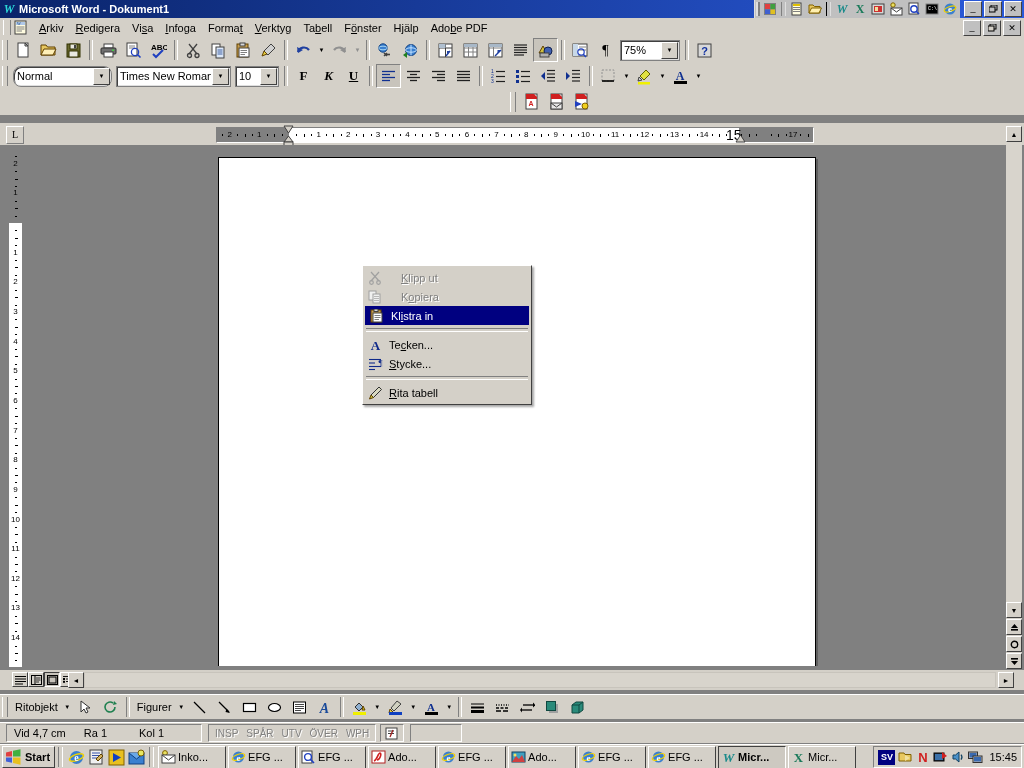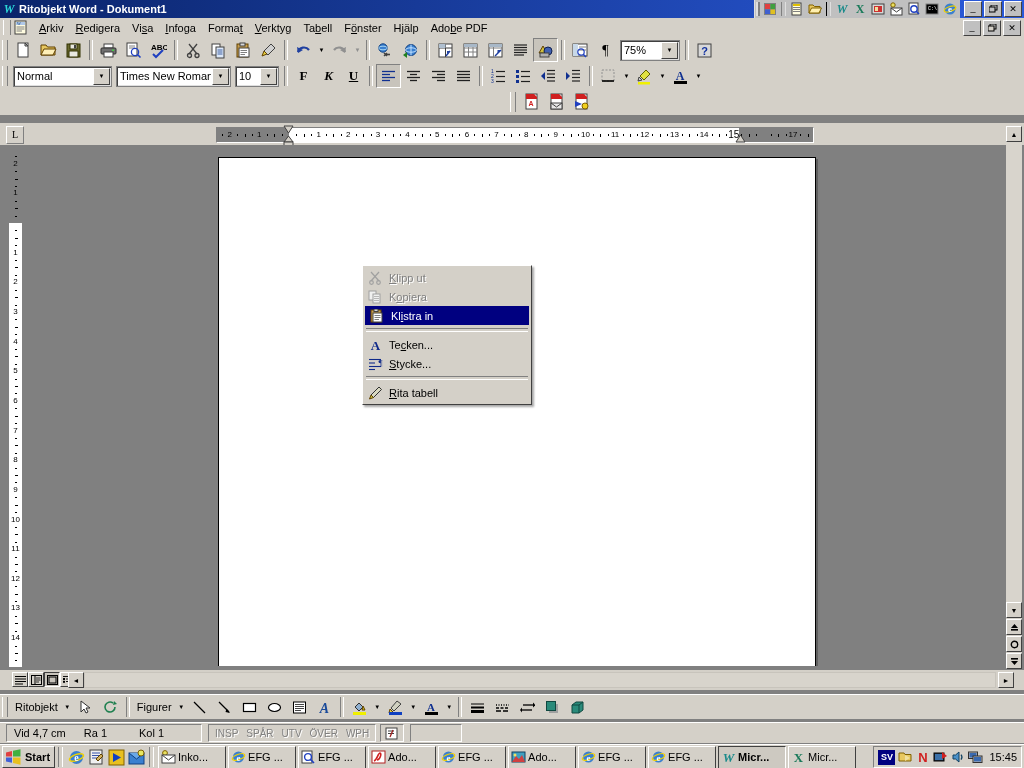--- a/index.html
+++ b/index.html
@@ -200,36 +200,36 @@
   .ctxmenu{
     position:absolute;left:362px;top:265px;width:168px;
     background:#d4d0c8;
     border-top:1px solid #fff;border-left:1px solid #fff;
     border-right:1px solid #404040;border-bottom:1px solid #404040;
     box-shadow:2px 2px 2px rgba(0,0,0,0.35);
     padding:2px 0;
     z-index:50;
   }
   .ctxitem{height:19px;display:flex;align-items:center;font-size:11px;color:#000;padding-left:0;}
-  .ctxitem.disabled{color:#808080;text-shadow:1px 1px 0 #fff;}
+  .ctxitem.disabled{color:#808080;text-shadow:1px 1px 0 #fff;gap:12px;}
   .ctxitem.sel{background:#000080;color:#fff;margin:0 2px;}
   .ctxicon{width:24px;height:19px;display:flex;align-items:center;justify-content:center;flex:0 0 24px;}
   .ctxlabel{padding-left:2px;}
   .ctxsep{height:2px;margin:3px 3px;border-top:1px solid #808080;border-bottom:1px solid #fff;}
 
   svg{display:block;}
 </style>
 </head>
 <body>
 
 <div class="app">
 
   <div class="titlebar">
     <div class="titlebar-icon">W</div>
-    <span class="titlebar-text">Ritobjekt Word - Dokument1</span>
+    <span class="titlebar-text">Microsoft Word - Dokument1</span>
     <div class="titlebar-spacer"></div>
 
     <div class="osb">
       <div class="osb-grip"></div>
       <div class="osb-btn">
         <svg width="14" height="14" viewBox="0 0 14 14">
             <rect x="1" y="1" width="12" height="12" fill="#808080"></rect>
             <rect x="2" y="2" width="5" height="5" fill="#e04040"></rect>
             <rect x="7.5" y="2" width="4.5" height="5" fill="#40a040"></rect>
             <rect x="2" y="7.5" width="5" height="4.5" fill="#4060d0"></rect>
@@ -542,21 +542,21 @@
     <div class="tbtn">
         <svg width="17" height="17">
           <rect x="2" y="2" width="13" height="13" fill="#d8d8d8" stroke="#404040"></rect>
           <text x="8.5" y="13" font-family="Liberation Sans,sans-serif" font-size="11" font-weight="bold" fill="#1030a0" text-anchor="middle">?</text>
         </svg>
       </div>
   </div>
 
   <div class="tbrow" id="tb2">
     <div class="grip"></div>
-    <div class="combo" style="width:97px;">
+    <div class="combo" style="width:97px;border-radius:8px;">
       <span class="ctext">Normal</span>
       <span class="cbtn">▼</span>
     </div>
     <div class="combo" style="width:113px;">
       <span class="ctext">Times New Roman</span>
       <span class="cbtn">▼</span>
     </div>
     <div class="combo" style="width:42px;">
       <span class="ctext">10</span>
       <span class="cbtn">▼</span>
@@ -724,21 +724,21 @@
         <span style="position: absolute; top: 0px; height: 14px; line-height: 14px; font-size: 8px; transform: translateX(-50%); color: rgb(0, 0, 0); left: 220.25px;">5</span>
         <span style="position: absolute; top: 0px; height: 14px; line-height: 14px; font-size: 8px; transform: translateX(-50%); color: rgb(0, 0, 0); left: 249.9px;">6</span>
         <span style="position: absolute; top: 0px; height: 14px; line-height: 14px; font-size: 8px; transform: translateX(-50%); color: rgb(0, 0, 0); left: 279.55px;">7</span>
         <span style="position: absolute; top: 0px; height: 14px; line-height: 14px; font-size: 8px; transform: translateX(-50%); color: rgb(0, 0, 0); left: 309.2px;">8</span>
         <span style="position: absolute; top: 0px; height: 14px; line-height: 14px; font-size: 8px; transform: translateX(-50%); color: rgb(0, 0, 0); left: 338.85px;">9</span>
         <span style="position: absolute; top: 0px; height: 14px; line-height: 14px; font-size: 8px; transform: translateX(-50%); color: rgb(0, 0, 0); left: 368.5px;">10</span>
         <span style="position: absolute; top: 0px; height: 14px; line-height: 14px; font-size: 8px; transform: translateX(-50%); color: rgb(0, 0, 0); left: 398.15px;">11</span>
         <span style="position: absolute; top: 0px; height: 14px; line-height: 14px; font-size: 8px; transform: translateX(-50%); color: rgb(0, 0, 0); left: 427.8px;">12</span>
         <span style="position: absolute; top: 0px; height: 14px; line-height: 14px; font-size: 8px; transform: translateX(-50%); color: rgb(0, 0, 0); left: 457.45px;">13</span>
         <span style="position: absolute; top: 0px; height: 14px; line-height: 14px; font-size: 8px; transform: translateX(-50%); color: rgb(0, 0, 0); left: 487.1px;">14</span>
-        <span style="position: absolute; top: 0px; height: 14px; line-height: 14px; font-size: 10px; transform: translateX(-50%); color: rgb(0, 0, 0); left: 516.75px;">15</span>
+        <span style="position: absolute; top: 0px; height: 14px; line-height: 14px; font-size: 14px; transform: translateX(-50%); color: rgb(0, 0, 0); left: 516.75px;">15</span>
         <span style="position: absolute; top: 0px; height: 14px; line-height: 14px; font-size: 8px; transform: translateX(-50%); color: rgb(0, 0, 0); left: 576.05px;">17</span>
         <span style="position: absolute; top: 6px; width: 1px; height: 2px; background: rgb(0, 0, 0); left: 5px;"></span>
         <span style="position: absolute; top: 6px; width: 1px; height: 2px; background: rgb(0, 0, 0); left: 20px;"></span>
         <span style="position: absolute; top: 6px; width: 1px; height: 3px; background: rgb(0, 0, 0); left: 28px;"></span>
         <span style="position: absolute; top: 6px; width: 1px; height: 2px; background: rgb(0, 0, 0); left: 35px;"></span>
         <span style="position: absolute; top: 6px; width: 1px; height: 2px; background: rgb(0, 0, 0); left: 50px;"></span>
         <span style="position: absolute; top: 6px; width: 1px; height: 3px; background: rgb(0, 0, 0); left: 57px;"></span>
         <span style="position: absolute; top: 6px; width: 1px; height: 2px; background: rgb(0, 0, 0); left: 65px;"></span>
         <span style="position: absolute; top: 6px; width: 1px; height: 2px; background: rgb(0, 0, 0); left: 79px;"></span>
         <span style="position: absolute; top: 6px; width: 1px; height: 3px; background: rgb(0, 0, 0); left: 87px;"></span>

